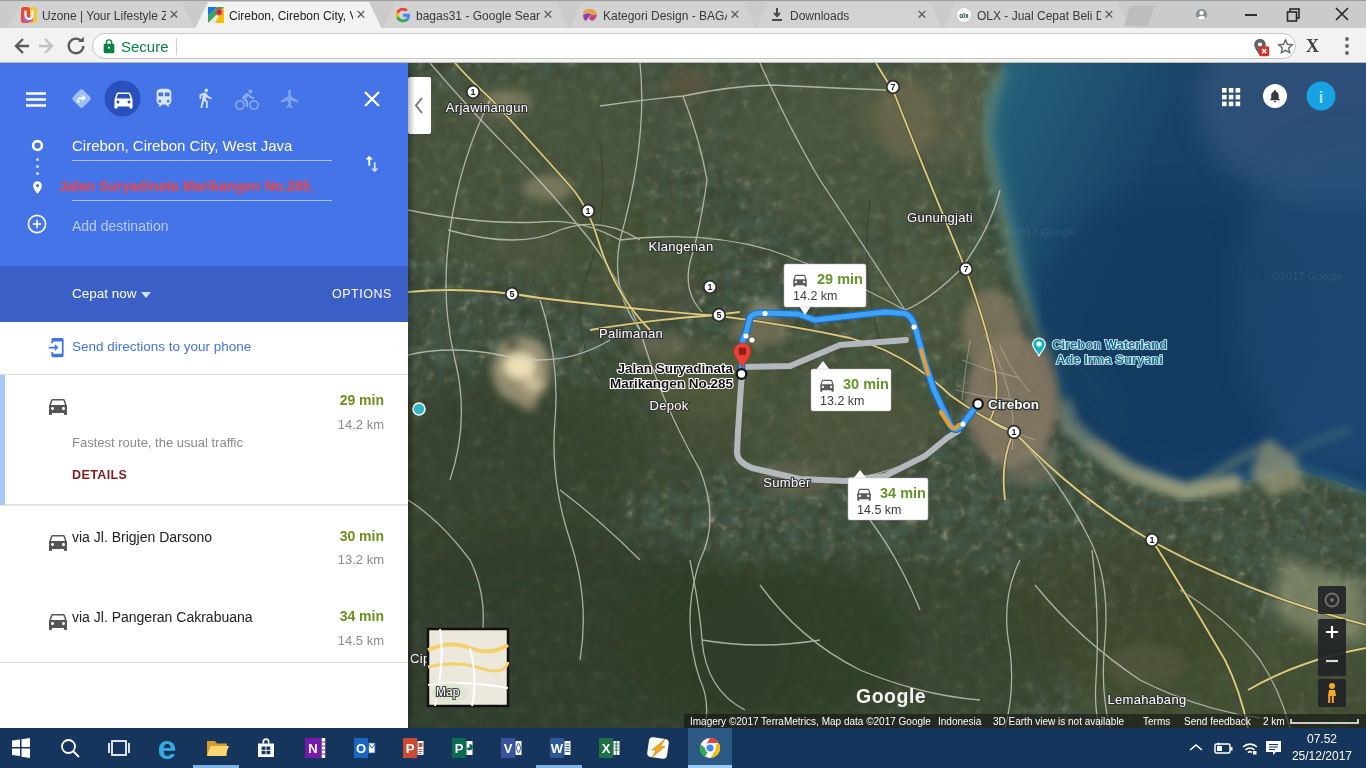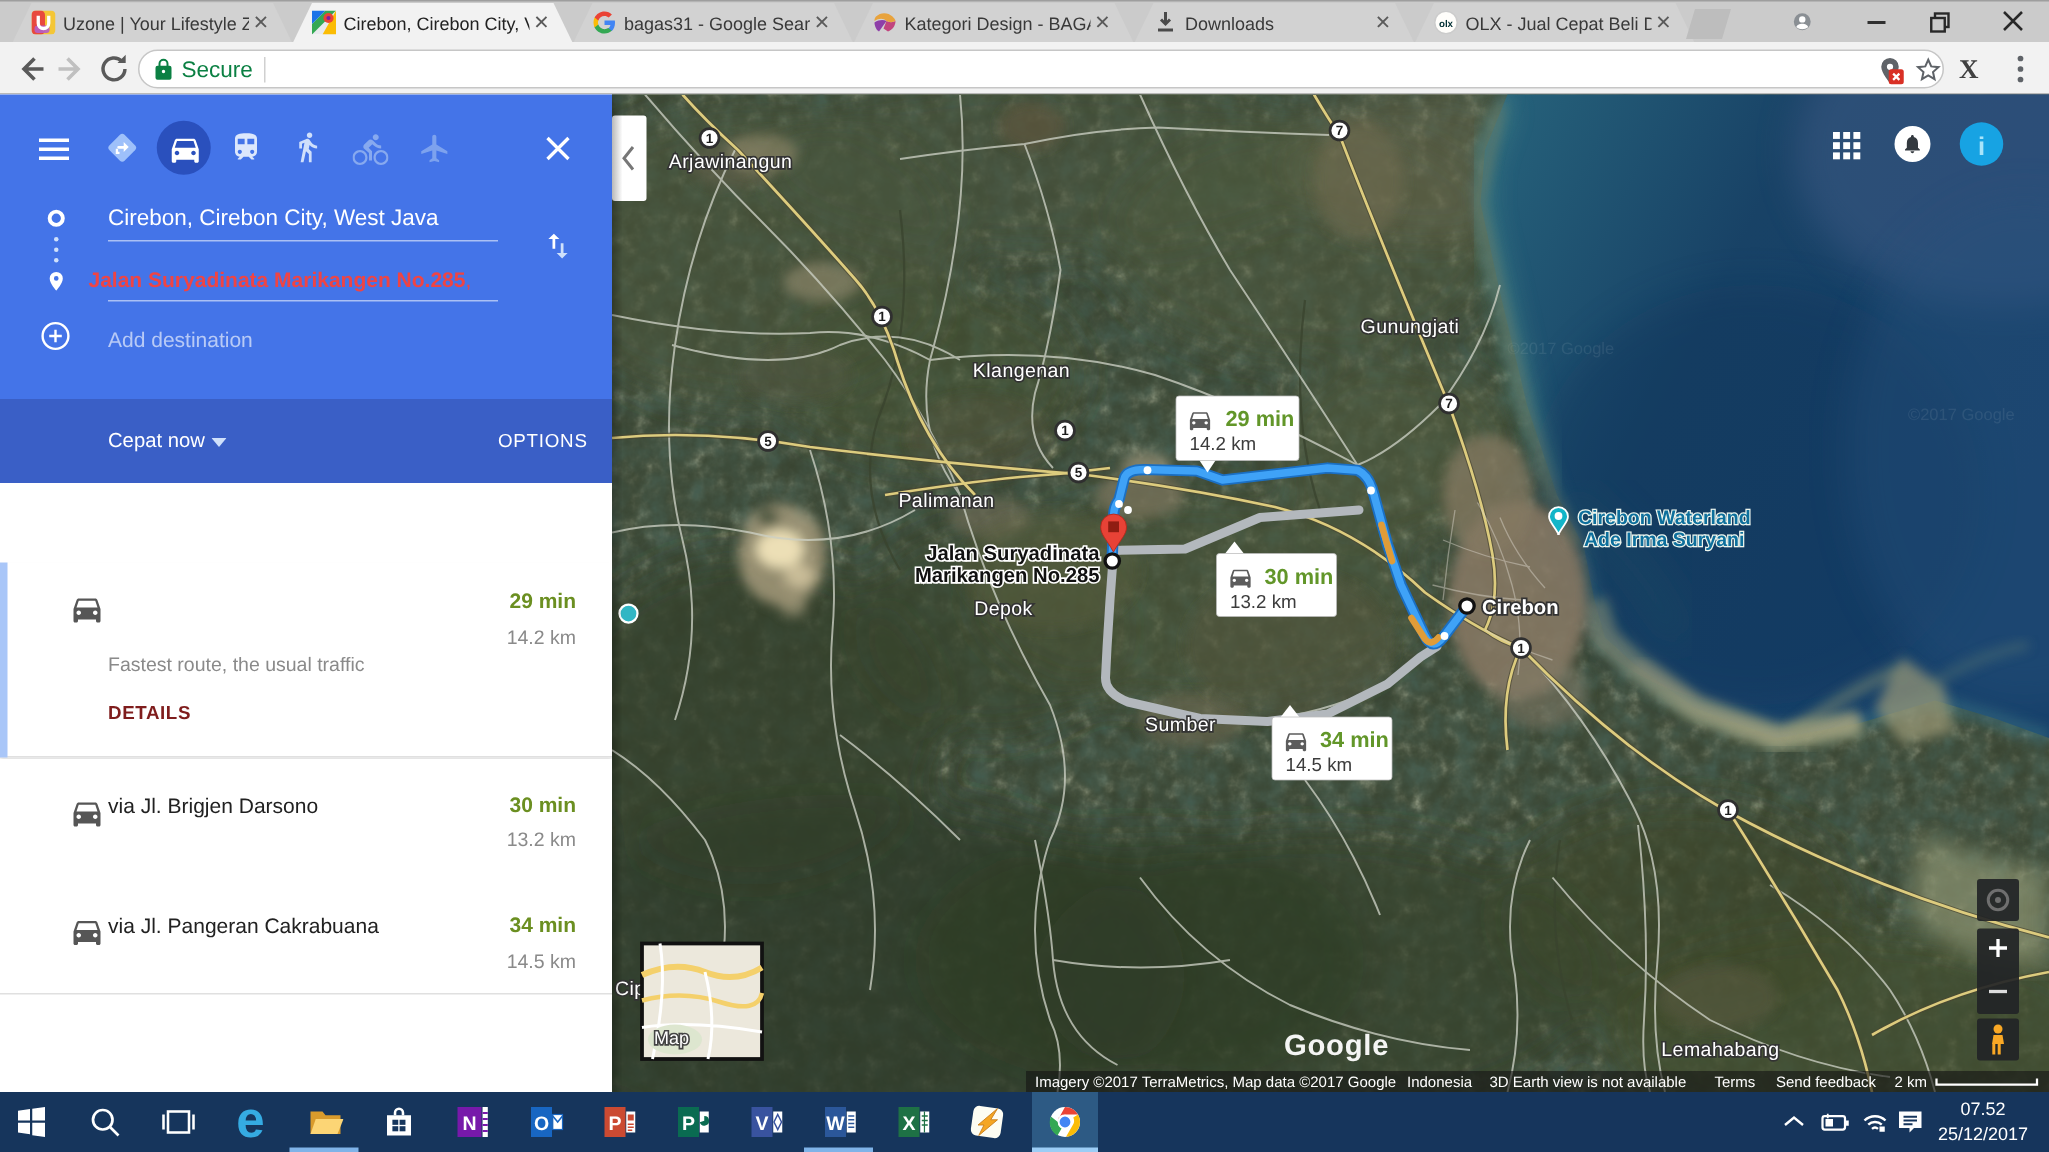--- a/index.html
+++ b/index.html
@@ -211,20 +211,27 @@
         <path d="M10 5.8v8.4M5.8 10h8.4" stroke="#fff" stroke-width="1.6"></path>
       </svg>
     <div class="abs" style="left:72px;top:155px;font-size:14px;color:rgba(255,255,255,.62);">Add destination</div>
 
     <div class="abs" style="left:72px;top:223px;font-size:13.5px;color:#fff;">Cepat now</div>
     <svg class="abs" style="left:141px;top:229px" width="10" height="6" viewBox="0 0 10 6">
         <path d="M0 0h10L5 6z" fill="#cfe0fb"></path>
       </svg>
     <div class="abs" style="left:332px;top:224px;font-size:12.5px;color:#fff;letter-spacing:.5px;">OPTIONS</div>
 
+    <div class="sdrow">
+      <svg class="abs" style="left:47px;top:15px" width="21" height="21" viewBox="0 0 24 24">
+          <path fill="#4175e2" d="M17 1H7a2 2 0 0 0-2 2v4h2V5h10v14H7v-2H5v4a2 2 0 0 0 2 2h10a2 2 0 0 0 2-2V3a2 2 0 0 0-2-2z"></path>
+          <path fill="#4175e2" d="M9 8l4 4-4 4v-3H2v-2h7z"></path>
+        </svg>
+      <div class="txt">Send directions to your phone</div>
+    </div>
 
     <div class="route" style="top:312px;height:130px;border-bottom:1px solid #e0e0e0;box-shadow:0 2px 3px rgba(0,0,0,.12);">
       <div class="abs" style="left:0;top:0;width:5px;height:130px;background:#a9c6f8;"></div>
       <svg class="abs" style="left:46px;top:19px" width="24" height="24" viewBox="0 0 24 24">
           <path fill="#565656" d="M18.92 6.01C18.72 5.42 18.16 5 17.5 5h-11c-.66 0-1.21.42-1.42 1.01L3 12v8c0 .55.45 1 1 1h1c.55 0 1-.45 1-1v-1h12v1c0 .55.45 1 1 1h1c.55 0 1-.45 1-1v-8l-2.08-5.99zM6.5 16c-.83 0-1.5-.67-1.5-1.5S5.67 13 6.5 13s1.5.67 1.5 1.5S7.33 16 6.5 16zm11 0c-.83 0-1.5-.67-1.5-1.5s.67-1.5 1.5-1.5 1.5.67 1.5 1.5-.67 1.5-1.5 1.5zM5 11l1.5-4.5h11L19 11H5z"></path>
         </svg>
       <div class="rsub" style="top:60px;">Fastest route, the usual traffic</div>
       <div class="details" style="top:93px;">DETAILS</div>
       <div class="rtime" style="top:17px;">29 min</div>
       <div class="rkm" style="top:42px;">14.2 km</div>

